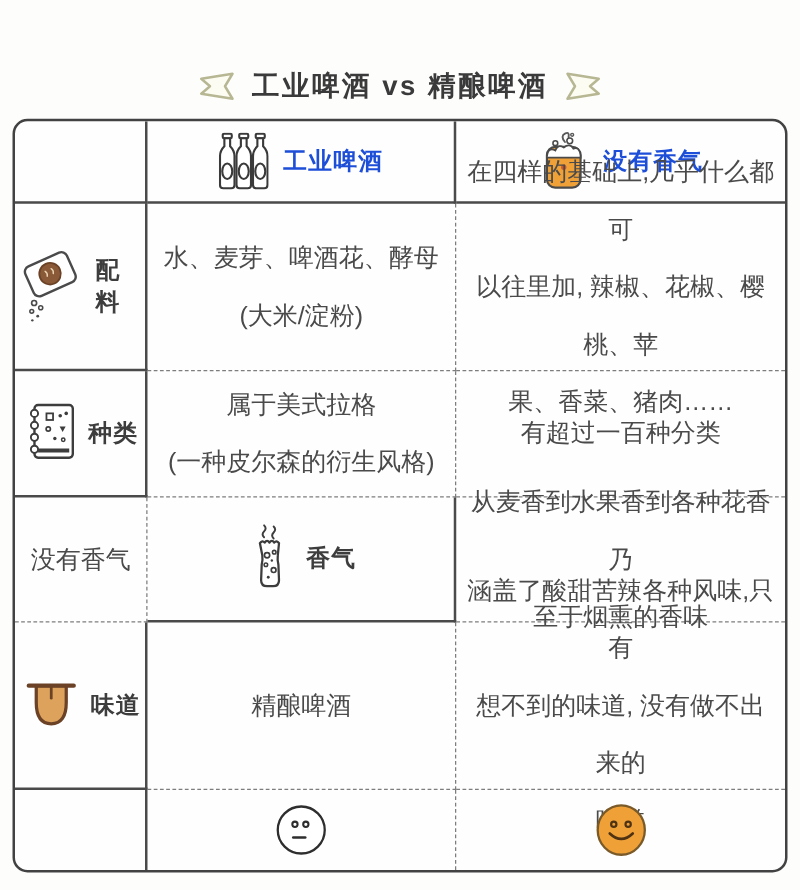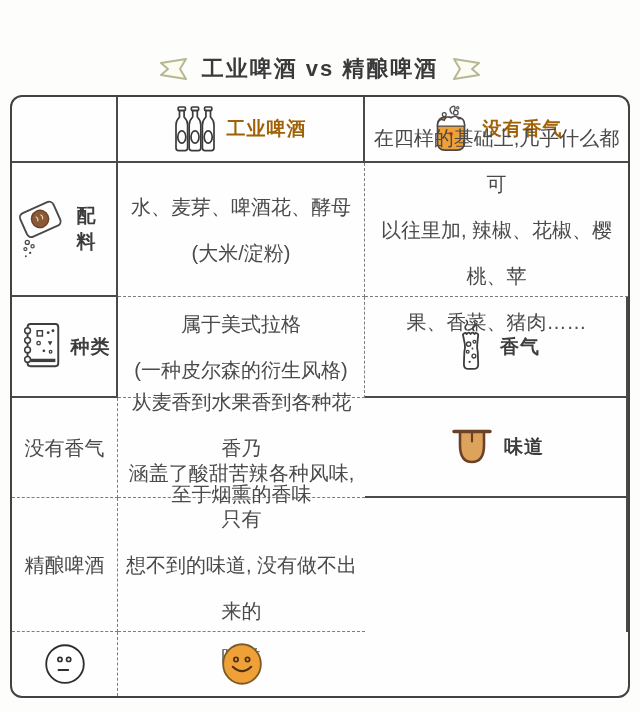--- a/index.html
+++ b/index.html
@@ -33,21 +33,21 @@
     display:grid;
     grid-template-columns:106px 247px 1fr;
     grid-template-rows:66px 134px 101px 100px 134px 1fr;
     background:#fefefe;
     overflow:hidden;
   }
   .cell{display:flex;align-items:center;justify-content:center;}
   
   .h{border-bottom:2px solid var(--line);gap:12px;}
   .h.hsolid{border-right:2px solid var(--line);}
-  .hlabel{font-size:19px;font-weight:bold;color:#a16207;letter-spacing:1px;}
+  .hlabel{font-size:19px;font-weight:bold;color:#1d4ed8;letter-spacing:1px;}
   
   .lab{
     gap:7px;
     border-right:2px solid var(--line);
   }
   .lab.bsolid{border-bottom:2px solid var(--line);}
   .lab-text{font-size:19px;font-weight:bold;color:#3d3d3d;letter-spacing:1px;}
   
   .mid{border-right:1.5px dashed var(--dash);align-items:center;}
   .bdash{border-bottom:1.5px dashed var(--dash);}
@@ -150,38 +150,41 @@
         <circle cx="27" cy="31" r="1.4" fill="#3d3d3d"></circle>
         <circle cx="34" cy="32" r="1.4" fill="none" stroke="#3d3d3d" stroke-width="1.3"></circle>
         <path d="M13,41 L39,41" stroke="#3d3d3d" stroke-width="3.5"></path>
       </svg>
       <span class="lab-text">种类</span>
     </div>
     <div class="cell mid bdash">
       <div class="txt">属于美式拉格
 (一种皮尔森的衍生风格)</div>
     </div>
-
+    <div class="cell bdash">
+      <div class="txt">有超过一百种分类</div>
+    </div>
+
+    <div class="cell mid bdash">
+      <div class="txt">没有香气</div>
+    </div>
     <div class="cell lab bsolid">
       <svg width="42" height="56" viewBox="0 0 44 58">
         <path d="M16,11 q-2.5,-2.5 0,-5 q2.5,-2.5 0,-5" fill="none" stroke="#3d3d3d" stroke-width="1.6" stroke-linecap="round"></path>
         <path d="M24,12 q-2.5,-2.5 0,-5 q2.5,-2.5 0,-5" fill="none" stroke="#3d3d3d" stroke-width="1.6" stroke-linecap="round"></path>
         <path d="M12.5,16 Q14.5,13 16.5,15.5 Q18.5,12.5 20.5,15.5 Q22.5,12.5 24.5,15.5 Q26.5,13 28.5,16 L27.5,26 Q27,30 28,34 L28.5,47 Q28.5,52 23.5,52 L18.5,52 Q13.5,52 13.5,47 L14,34 Q15,30 14.5,26 Z" fill="#ffffff" stroke="#3d3d3d" stroke-width="1.9" stroke-linejoin="round"></path>
         <circle cx="18.5" cy="26" r="2.2" fill="none" stroke="#3d3d3d" stroke-width="1.4"></circle>
         <circle cx="24.5" cy="23.5" r="1.5" fill="none" stroke="#3d3d3d" stroke-width="1.3"></circle>
         <circle cx="17.5" cy="34" r="1.5" fill="none" stroke="#3d3d3d" stroke-width="1.3"></circle>
         <circle cx="24" cy="38.5" r="2" fill="none" stroke="#3d3d3d" stroke-width="1.4"></circle>
         <circle cx="22.5" cy="30.5" r="1" fill="#3d3d3d"></circle>
         <circle cx="19.5" cy="44.5" r="1.2" fill="#3d3d3d"></circle>
       </svg>
       <span class="lab-text">香气</span>
     </div>
-    <div class="cell mid bdash">
-      <div class="txt">没有香气</div>
-    </div>
     <div class="cell bdash">
       <div class="txt">从麦香到水果香到各种花香乃
 至于烟熏的香味</div>
     </div>
 
     <div class="cell lab bsolid">
       <svg width="50" height="46" viewBox="0 0 50 46">
         <path d="M13,7.5 L37,7.5 L37,21 Q37,38 25,38 Q13,38 13,21 Z" fill="#dda35c" stroke="#6b4226" stroke-width="2.6" stroke-linejoin="round"></path>
         <path d="M7,7.5 L43,7.5" stroke="#6b4226" stroke-width="3.4" stroke-linecap="round"></path>
         <path d="M25,8 L25,17.5" stroke="#6b4226" stroke-width="2.2" stroke-linecap="round"></path>

